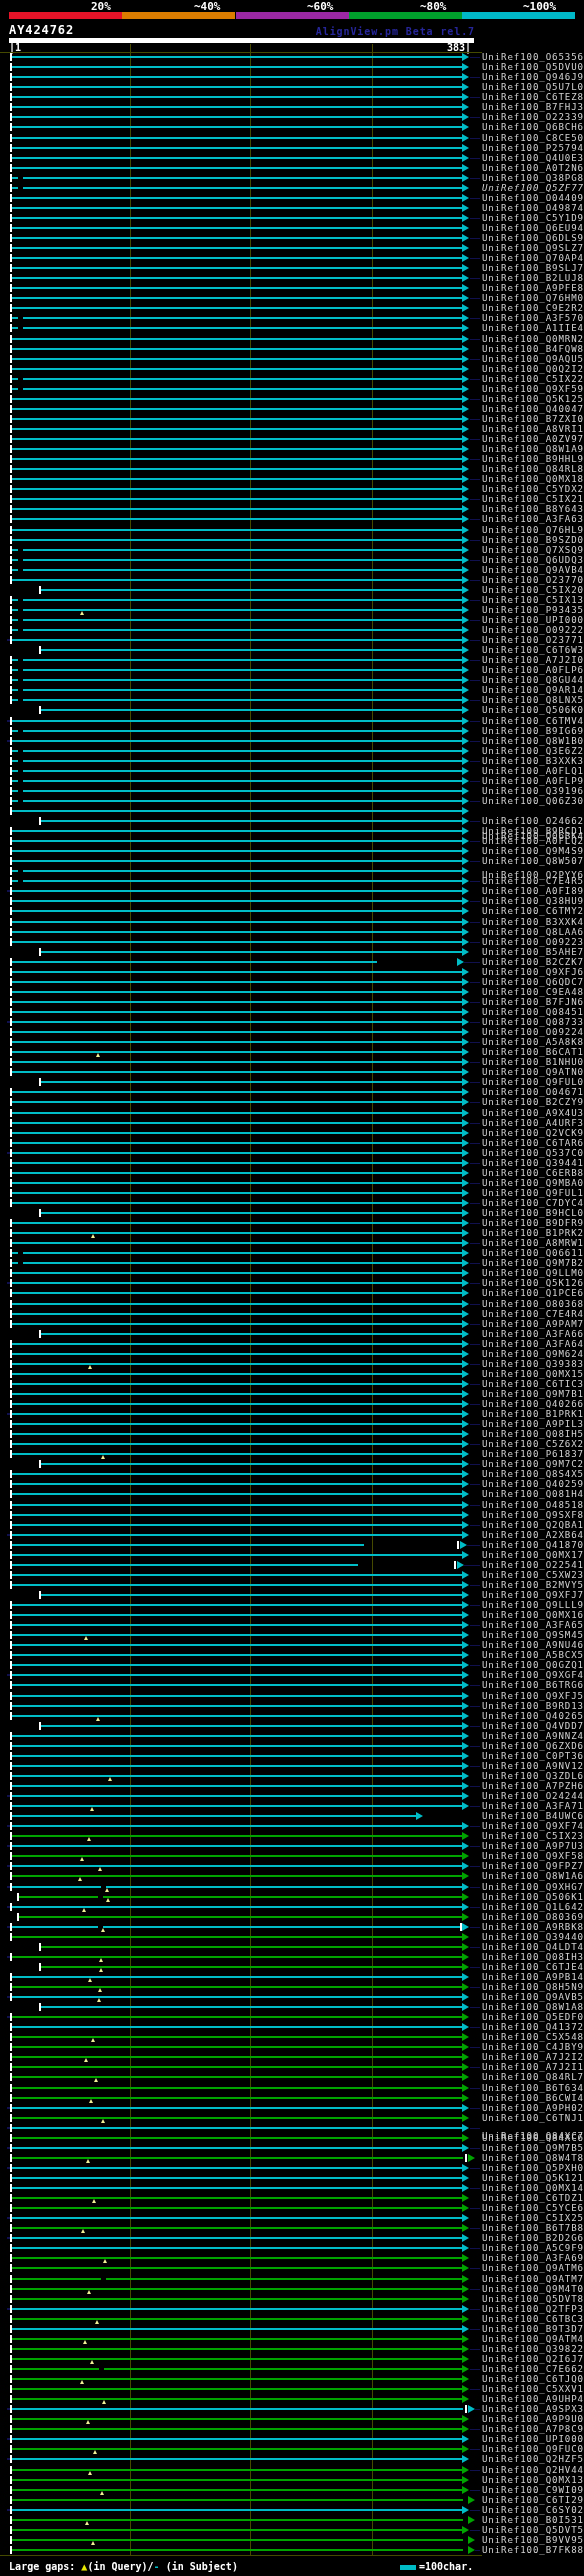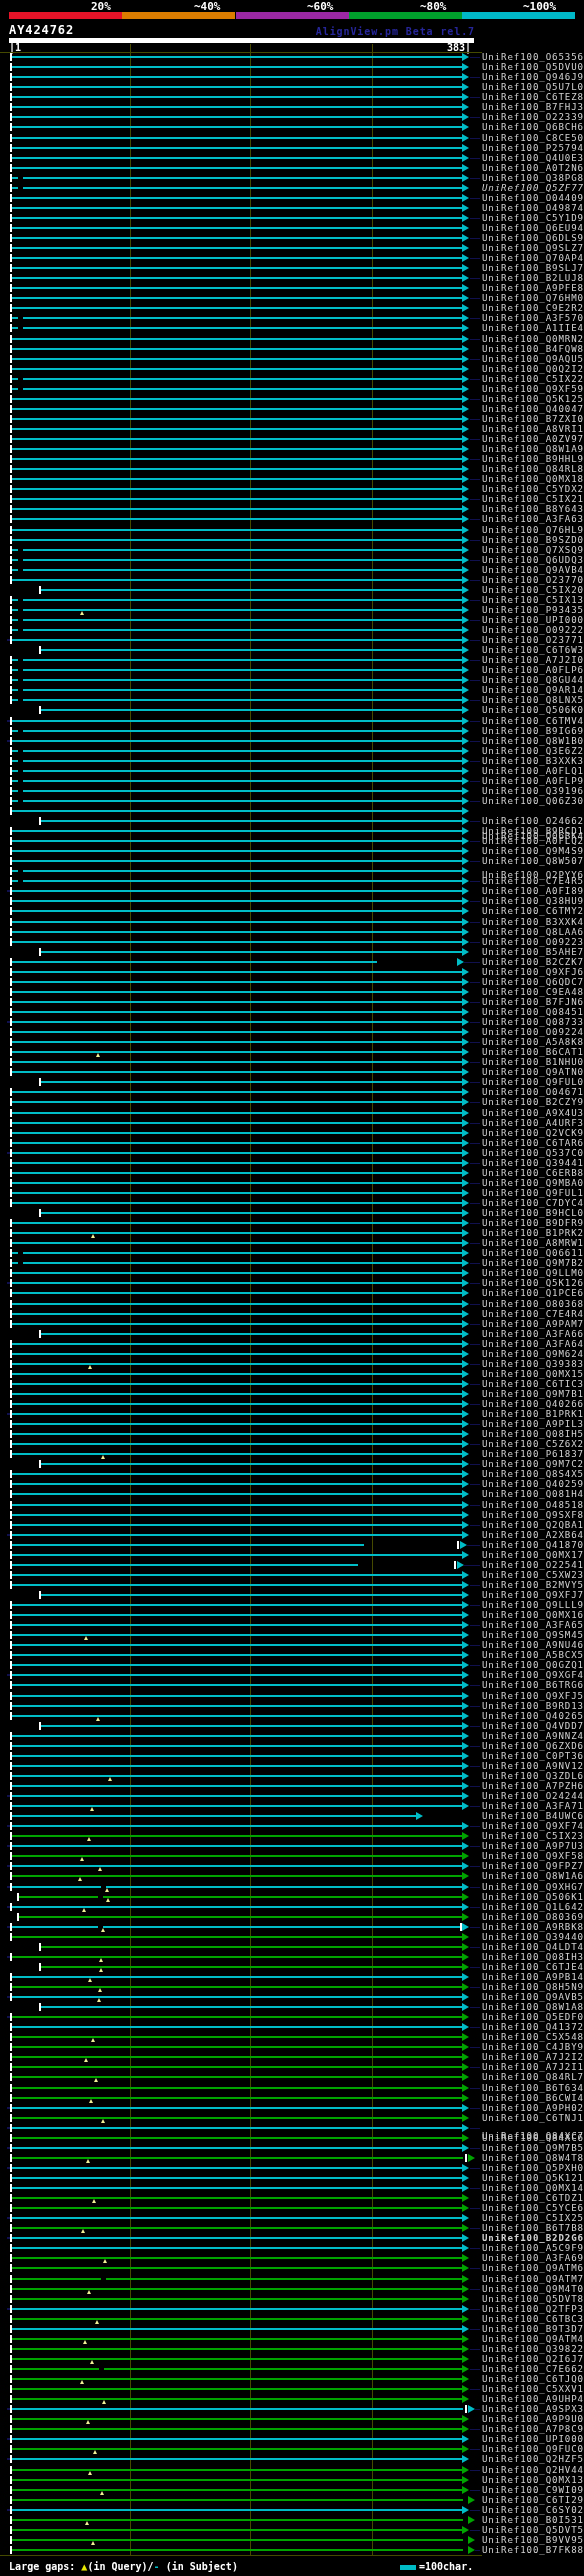--- a/index.html
+++ b/index.html
@@ -1558,21 +1558,21 @@
         <div class="lbl" style="top: 0px;">UniRef100_C5IX25</div>
       </div>
       <div class="abs" style="left: 0px; top: 2223px; width: 585px; height: 10px;">
         <div class="tick" style="left: 10px; top: 0.9px;"></div>
         <div class="bar" style="left: 12px; top: 3.7px; width: 451px; background: rgb(0, 164, 0);"></div>
         <div class="tri" style="left: 81px; top: 5.5px;"></div>
         <div class="arrow" style="left: 462px; top: 0.9px; border-left: 7.3px solid rgb(0, 164, 0);"></div>
         <div class="navy2" style="left: 470px; top: 4.6px; width: 10px;"></div>
         <div class="lbl" style="top: 0px;">UniRef100_B6T7B8</div>
       </div>
-      <div class="abs" style="left: 0px; top: 2233px; width: 585px; height: 10px; font-weight: bold;">
+      <div class="abs" style="left: 0px; top: 2233px; width: 585px; height: 10px;">
         <div class="navy" style="left: 7.3px; top: 3.7px; width: 2.7px;"></div>
         <div class="tick" style="left: 10px; top: 0.9px;"></div>
         <div class="bar" style="left: 12px; top: 3.7px; width: 451px; background: rgb(0, 188, 198);"></div>
         <div class="arrow" style="left: 462px; top: 0.9px; border-left: 7.3px solid rgb(0, 188, 198);"></div>
         <div class="lbl" style="top: 0px;">UniRef100_B2D2G6</div>
       </div>
       <div class="abs" style="left: 0px; top: 2243px; width: 585px; height: 10px;">
         <div class="tick" style="left: 10px; top: 0.9px;"></div>
         <div class="bar" style="left: 12px; top: 3.7px; width: 451px; background: rgb(0, 188, 198);"></div>
         <div class="arrow" style="left: 462px; top: 0.9px; border-left: 7.3px solid rgb(0, 188, 198);"></div>

